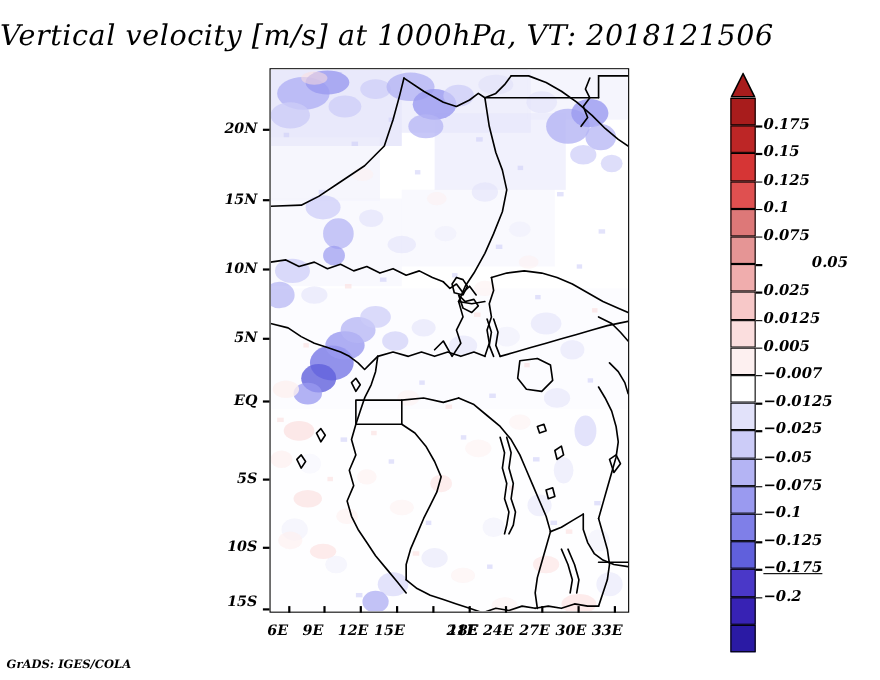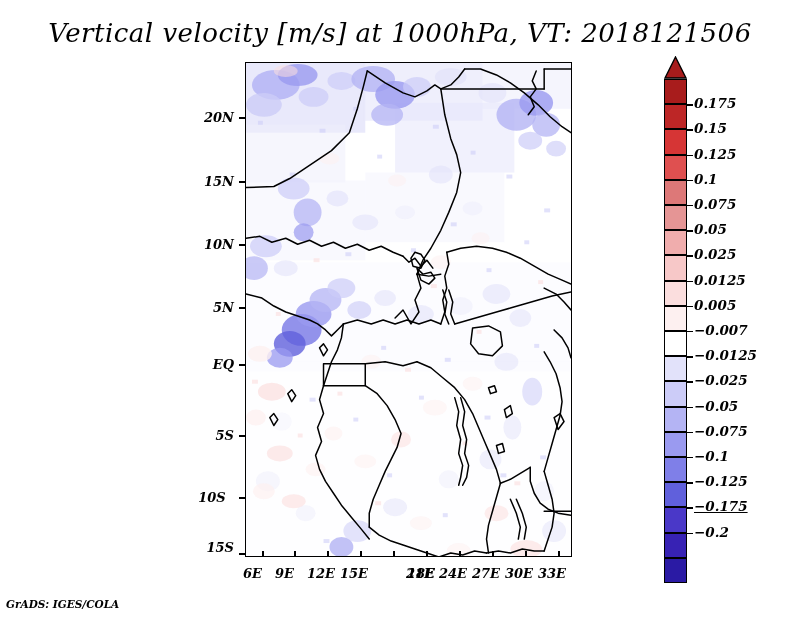--- a/index.html
+++ b/index.html
@@ -1,21 +1,21 @@
 <!DOCTYPE html>
 <html><head>
 <meta charset="utf-8">
 <style>
   html,body{margin:0;padding:0;background:#fff;}
   body{width:800px;height:618px;position:relative;overflow:hidden;
        font-family:"DejaVu Serif",serif;}
 
   
   #title{
-    position:absolute;left:0;top:18px;width:800px;text-align:center;
+    position:absolute;left:0;top:18px;width:800px;
     font-family:"DejaVu Serif",serif;font-style:italic;font-weight:400;
     font-size:26px;color:#000;letter-spacing:0.5px;white-space:nowrap;
   }
 
   
   #map-panel{
     position:absolute;left:245px;top:62px;width:327px;height:495px;
     border:1.5px solid #000;box-sizing:border-box;background:#fff;
     overflow:hidden;
   }
@@ -29,21 +29,21 @@
   }
   .lon-label{
     position:absolute;text-align:left;width:40px;
     font-family:"DejaVu Serif",serif;font-style:italic;font-weight:700;
     font-size:13px;color:#000;
   }
   .tick-h{position:absolute;width:6px;height:1.5px;background:#000;}
   .tick-v{position:absolute;width:1.5px;height:6px;background:#000;}
 
   
-  #colorbar{position:absolute;left:664px;top:56px;width:130px;height:500px;}
+  #colorbar{position:absolute;left:664px;top:66px;width:130px;height:500px;}
   .cb-swatch{position:absolute;left:0;width:23px;border:1.2px solid #000;
              box-sizing:border-box;}
   .cb-arrow{position:absolute;left:0;width:23px;}
   .cb-label{
     position:absolute;left:30px;white-space:nowrap;
     font-family:"DejaVu Serif",serif;font-style:italic;font-weight:700;
     font-size:13.5px;color:#000;
   }
   .cb-tick{position:absolute;left:23px;width:6px;height:1.4px;background:#000;}
 
@@ -309,21 +309,21 @@
 <div class="lat-label" style="left:190px;top:174px;">15N</div>
 <div class="tick-h" style="left:239px;top:181px;"></div>
 <div class="lat-label" style="left:190px;top:237px;">10N</div>
 <div class="tick-h" style="left:239px;top:244px;"></div>
 <div class="lat-label" style="left:190px;top:300px;">5N</div>
 <div class="tick-h" style="left:239px;top:307px;"></div>
 <div class="lat-label" style="left:190px;top:357px;">EQ</div>
 <div class="tick-h" style="left:239px;top:364px;"></div>
 <div class="lat-label" style="left:190px;top:428px;">5S</div>
 <div class="tick-h" style="left:239px;top:435px;"></div>
-<div class="lat-label" style="left:190px;top:490px;text-align:center;">10S</div>
+<div class="lat-label" style="left:190px;top:490px;">10S</div>
 <div class="tick-h" style="left:239px;top:497px;"></div>
 <div class="lat-label" style="left:190px;top:540px;">15S</div>
 <div class="tick-h" style="left:239px;top:553px;"></div>
 
 <div class="lon-label" style="left:243px;top:566px;">6E</div>
 <div class="tick-v" style="left:262px;top:551px;"></div>
 <div class="lon-label" style="left:275px;top:566px;">9E</div>
 <div class="tick-v" style="left:294px;top:551px;"></div>
 <div class="lon-label" style="left:307px;top:566px;">12E</div>
 <div class="tick-v" style="left:327px;top:551px;"></div>
@@ -374,21 +374,21 @@
       <div class="cb-label" style="top: 39.2px;">0.175</div>
       <div class="cb-tick" style="top: 73.4px;"></div>
       <div class="cb-label" style="top: 64.4px;">0.15</div>
       <div class="cb-tick" style="top: 98.6px;"></div>
       <div class="cb-label" style="top: 89.6px;">0.125</div>
       <div class="cb-tick" style="top: 123.8px;"></div>
       <div class="cb-label" style="top: 114.8px;">0.1</div>
       <div class="cb-tick" style="top: 149px;"></div>
       <div class="cb-label" style="top: 140px;">0.075</div>
       <div class="cb-tick" style="top: 174.2px;"></div>
-      <div class="cb-label" style="top: 165.2px;">0.05</div>
+      <div class="cb-label" style="top: 165.2px; margin-left: 44px;">0.05</div>
       <div class="cb-tick" style="top: 199.4px;"></div>
       <div class="cb-label" style="top: 190.4px;">0.025</div>
       <div class="cb-tick" style="top: 224.6px;"></div>
       <div class="cb-label" style="top: 215.6px;">0.0125</div>
       <div class="cb-tick" style="top: 249.8px;"></div>
       <div class="cb-label" style="top: 240.8px;">0.005</div>
       <div class="cb-tick" style="top: 275px;"></div>
       <div class="cb-label" style="top: 266px;">−0.007</div>
       <div class="cb-tick" style="top: 300.2px;"></div>
       <div class="cb-label" style="top: 291.2px;">−0.0125</div>

